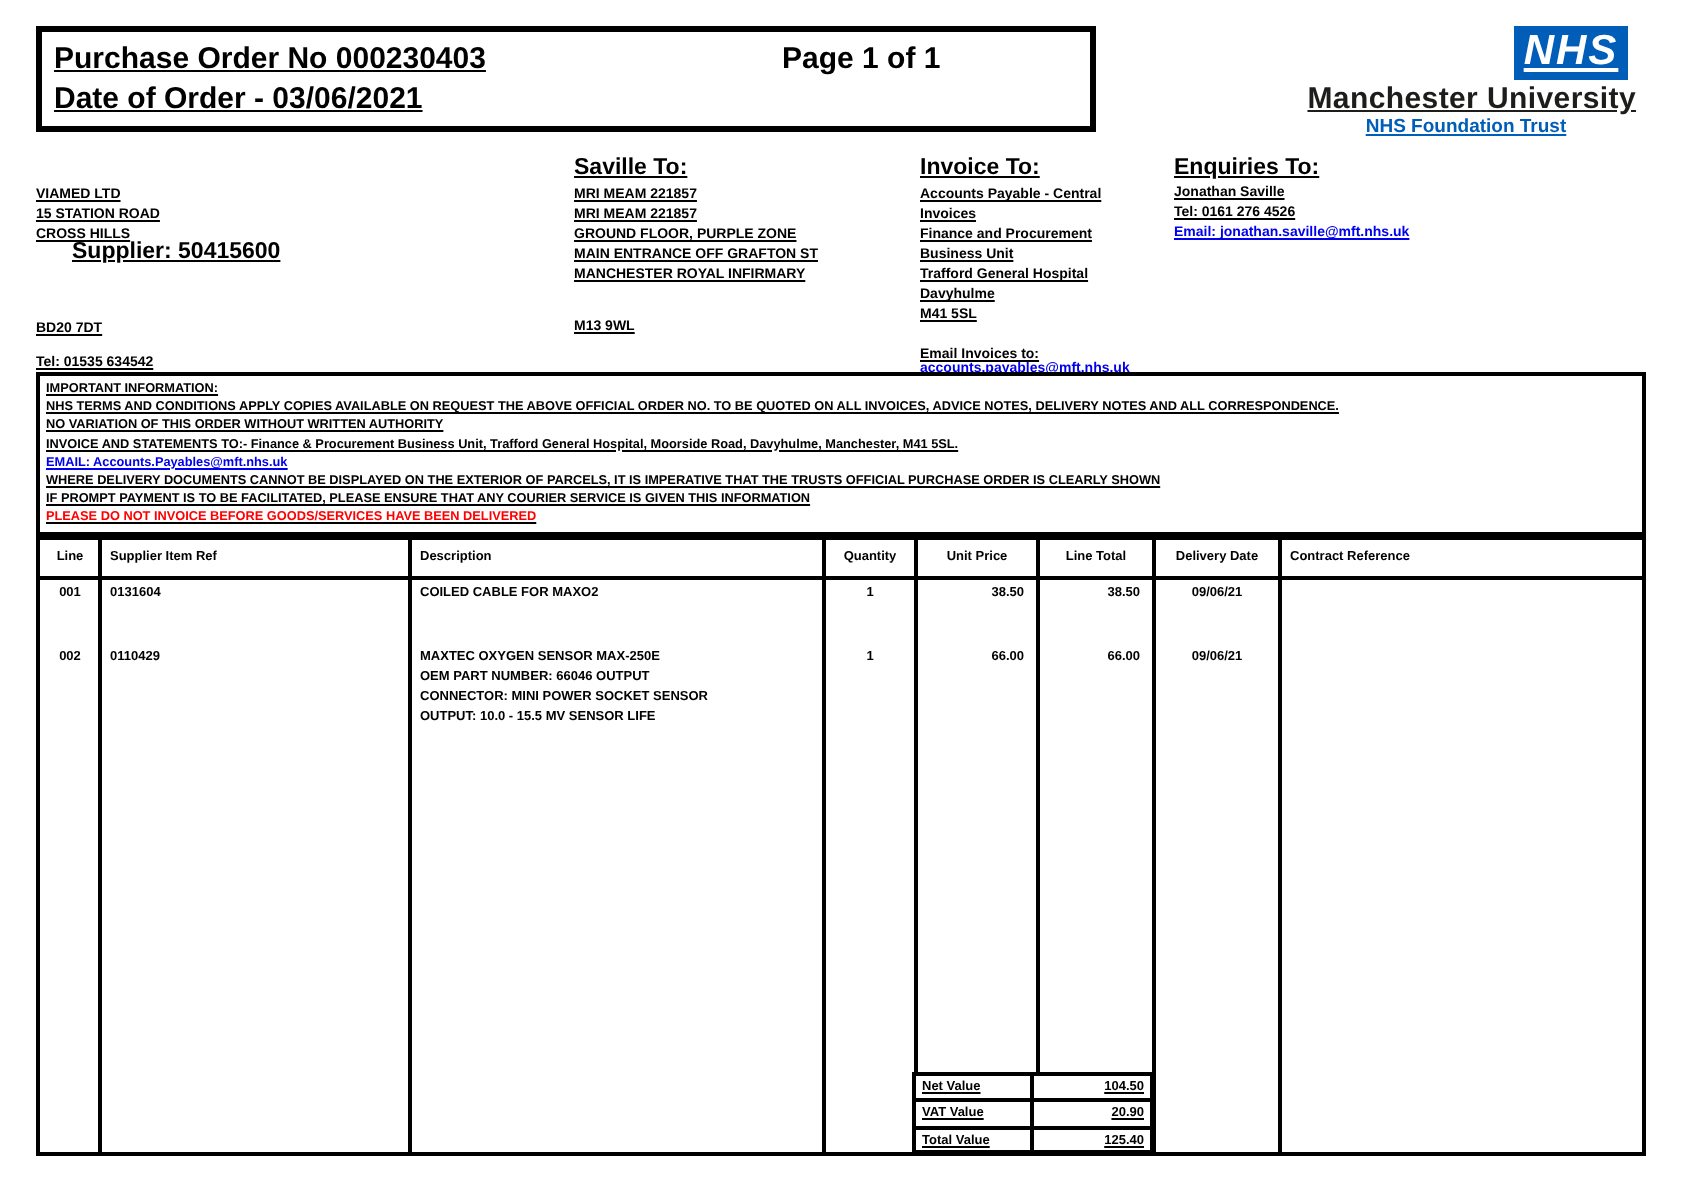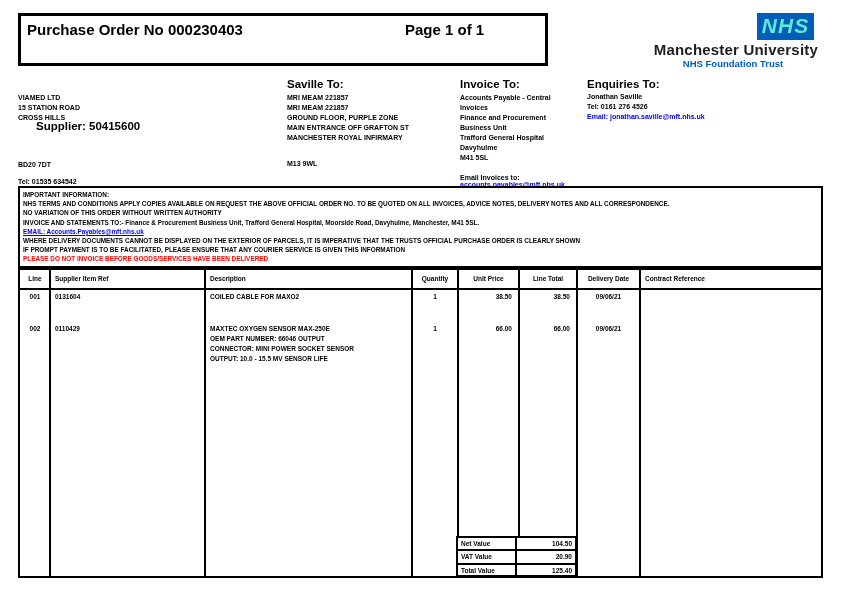--- a/index.html
+++ b/index.html
@@ -1,28 +1,28 @@
 <!DOCTYPE html>
 <html><head>
 <meta charset="utf-8">
 <style>
   html,body{margin:0;padding:0;}
   body{
     width:841px;height:595px;background:#ffffff;position:relative;
     font-family:"Liberation Sans",sans-serif;font-weight:bold;color:#000;
     overflow:hidden;
   }
-  .abs{position:absolute;}
+  .abs{position:absolute;text-decoration:underline;}
 
   
   .po-box{left:18px;top:13px;width:530px;height:53px;border:3px solid #000;box-sizing:border-box;padding:4px 6px;font-size:15px;line-height:20px;}
-  .po-page{position:absolute;left:384px;top:4px;}
+  .po-page{position:absolute;left:370px;top:4px;}
 
   
-  .nhs-box{left:757px;top:13px;width:57px;height:27px;background:#005EB8;color:#5eead4;font-style:italic;font-size:21px;line-height:26px;text-align:center;letter-spacing:1px;}
+  .nhs-box{left:757px;top:13px;width:57px;height:27px;background:#005EB8;color:#ffffff;font-style:italic;font-size:21px;line-height:26px;text-align:center;letter-spacing:1px;}
   .org-name{left:648px;top:41px;width:170px;text-align:right;font-size:15px;color:#1d1d1b;letter-spacing:0.2px;}
   .trust-name{left:648px;top:58px;width:170px;text-align:center;font-size:9.5px;color:#005EB8;}
 
   
   .col-title{font-size:11.5px;}
   .addr{font-size:7px;}
   .addr .line{height:10px;line-height:10px;}
   .blue-link{color:#0000EE;}
   .u{text-decoration:underline;}
 
@@ -45,20 +45,21 @@
   .trow:last-child{border-bottom:none;}
   .tlabel{width:59px;border-right:2px solid #000;padding-left:3px;font-size:6.5px;line-height:11px;box-sizing:border-box;}
   .tvalue{flex:1;text-align:right;padding-right:3px;font-size:6.5px;line-height:11px;}
 </style>
 </head>
 <body>
 
 <div class="abs po-box">
   <div>Purchase Order No 000230403</div>
   <div class="po-page">Page 1 of 1</div>
+  <div>Date of Order - 03/06/2021</div>
 </div>
 
 <div class="abs nhs-box">NHS</div>
 <div class="abs org-name">Manchester University</div>
 <div class="abs trust-name">NHS Foundation Trust</div>
 
 <div class="abs col-title" style="left:36px;top:78px;margin-top:42px;">Supplier: 50415600</div>
 <div class="abs addr" style="left:18px;top:93px;">
     <div class="line">VIAMED LTD</div>
     <div class="line">15 STATION ROAD</div>

